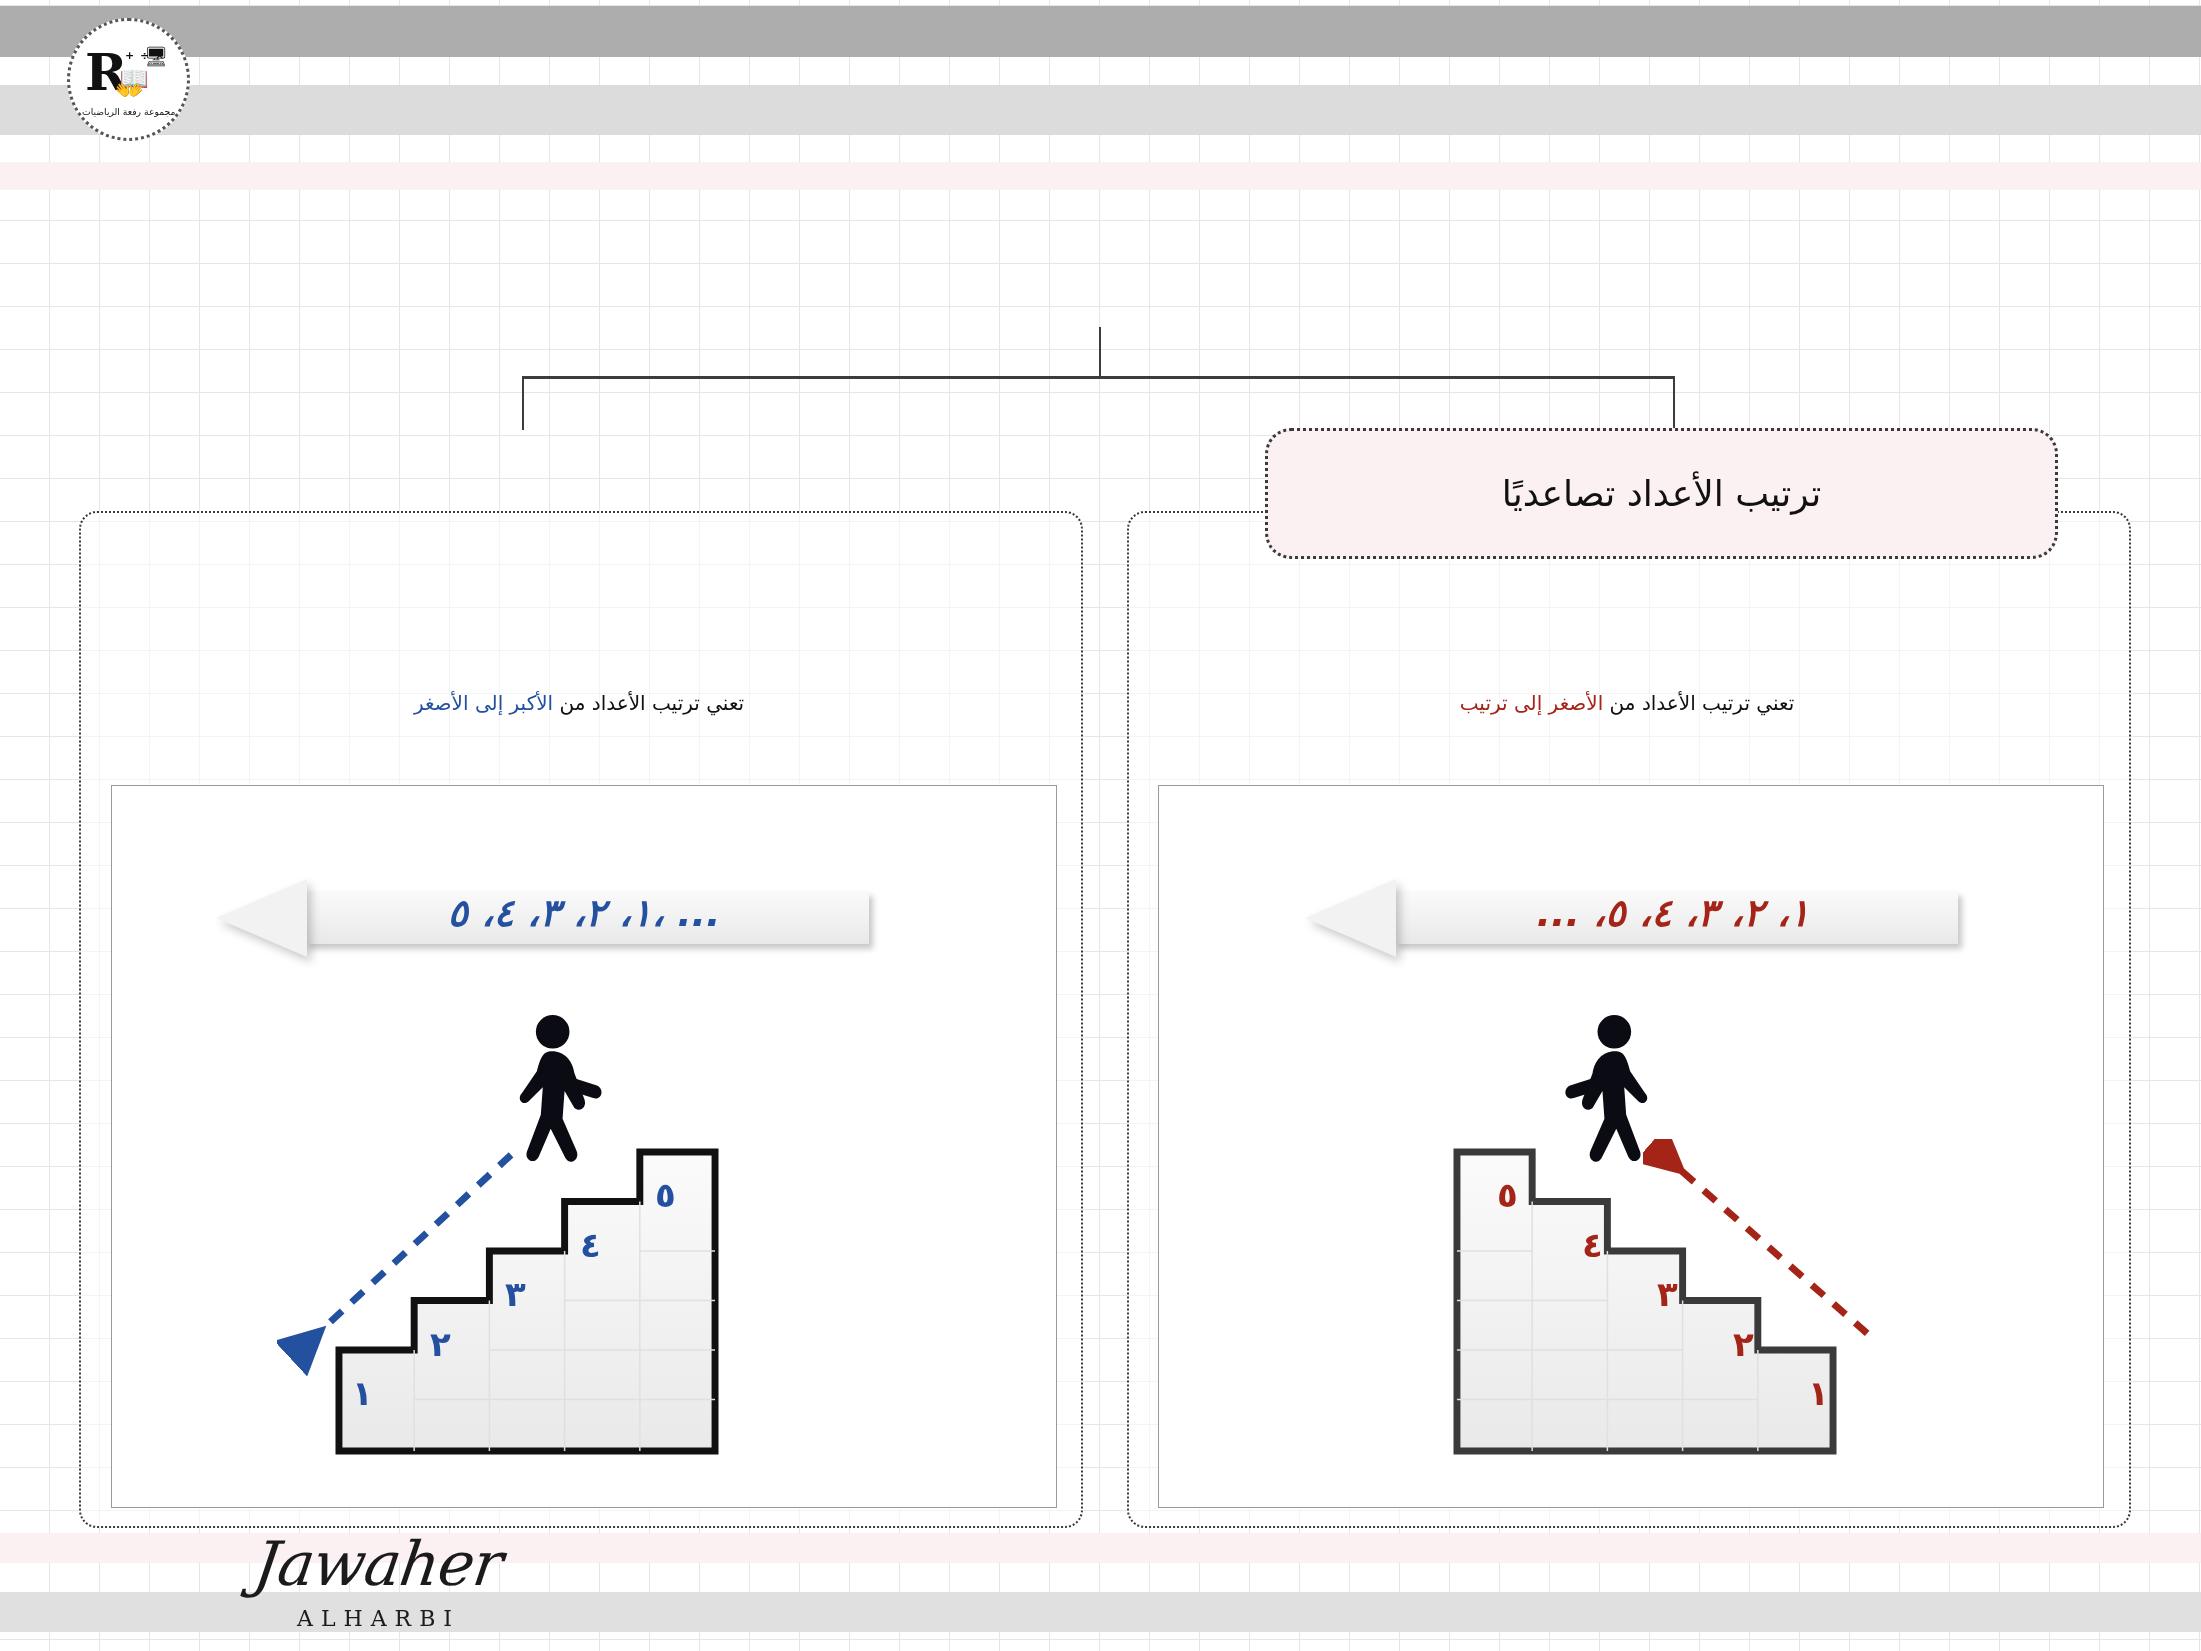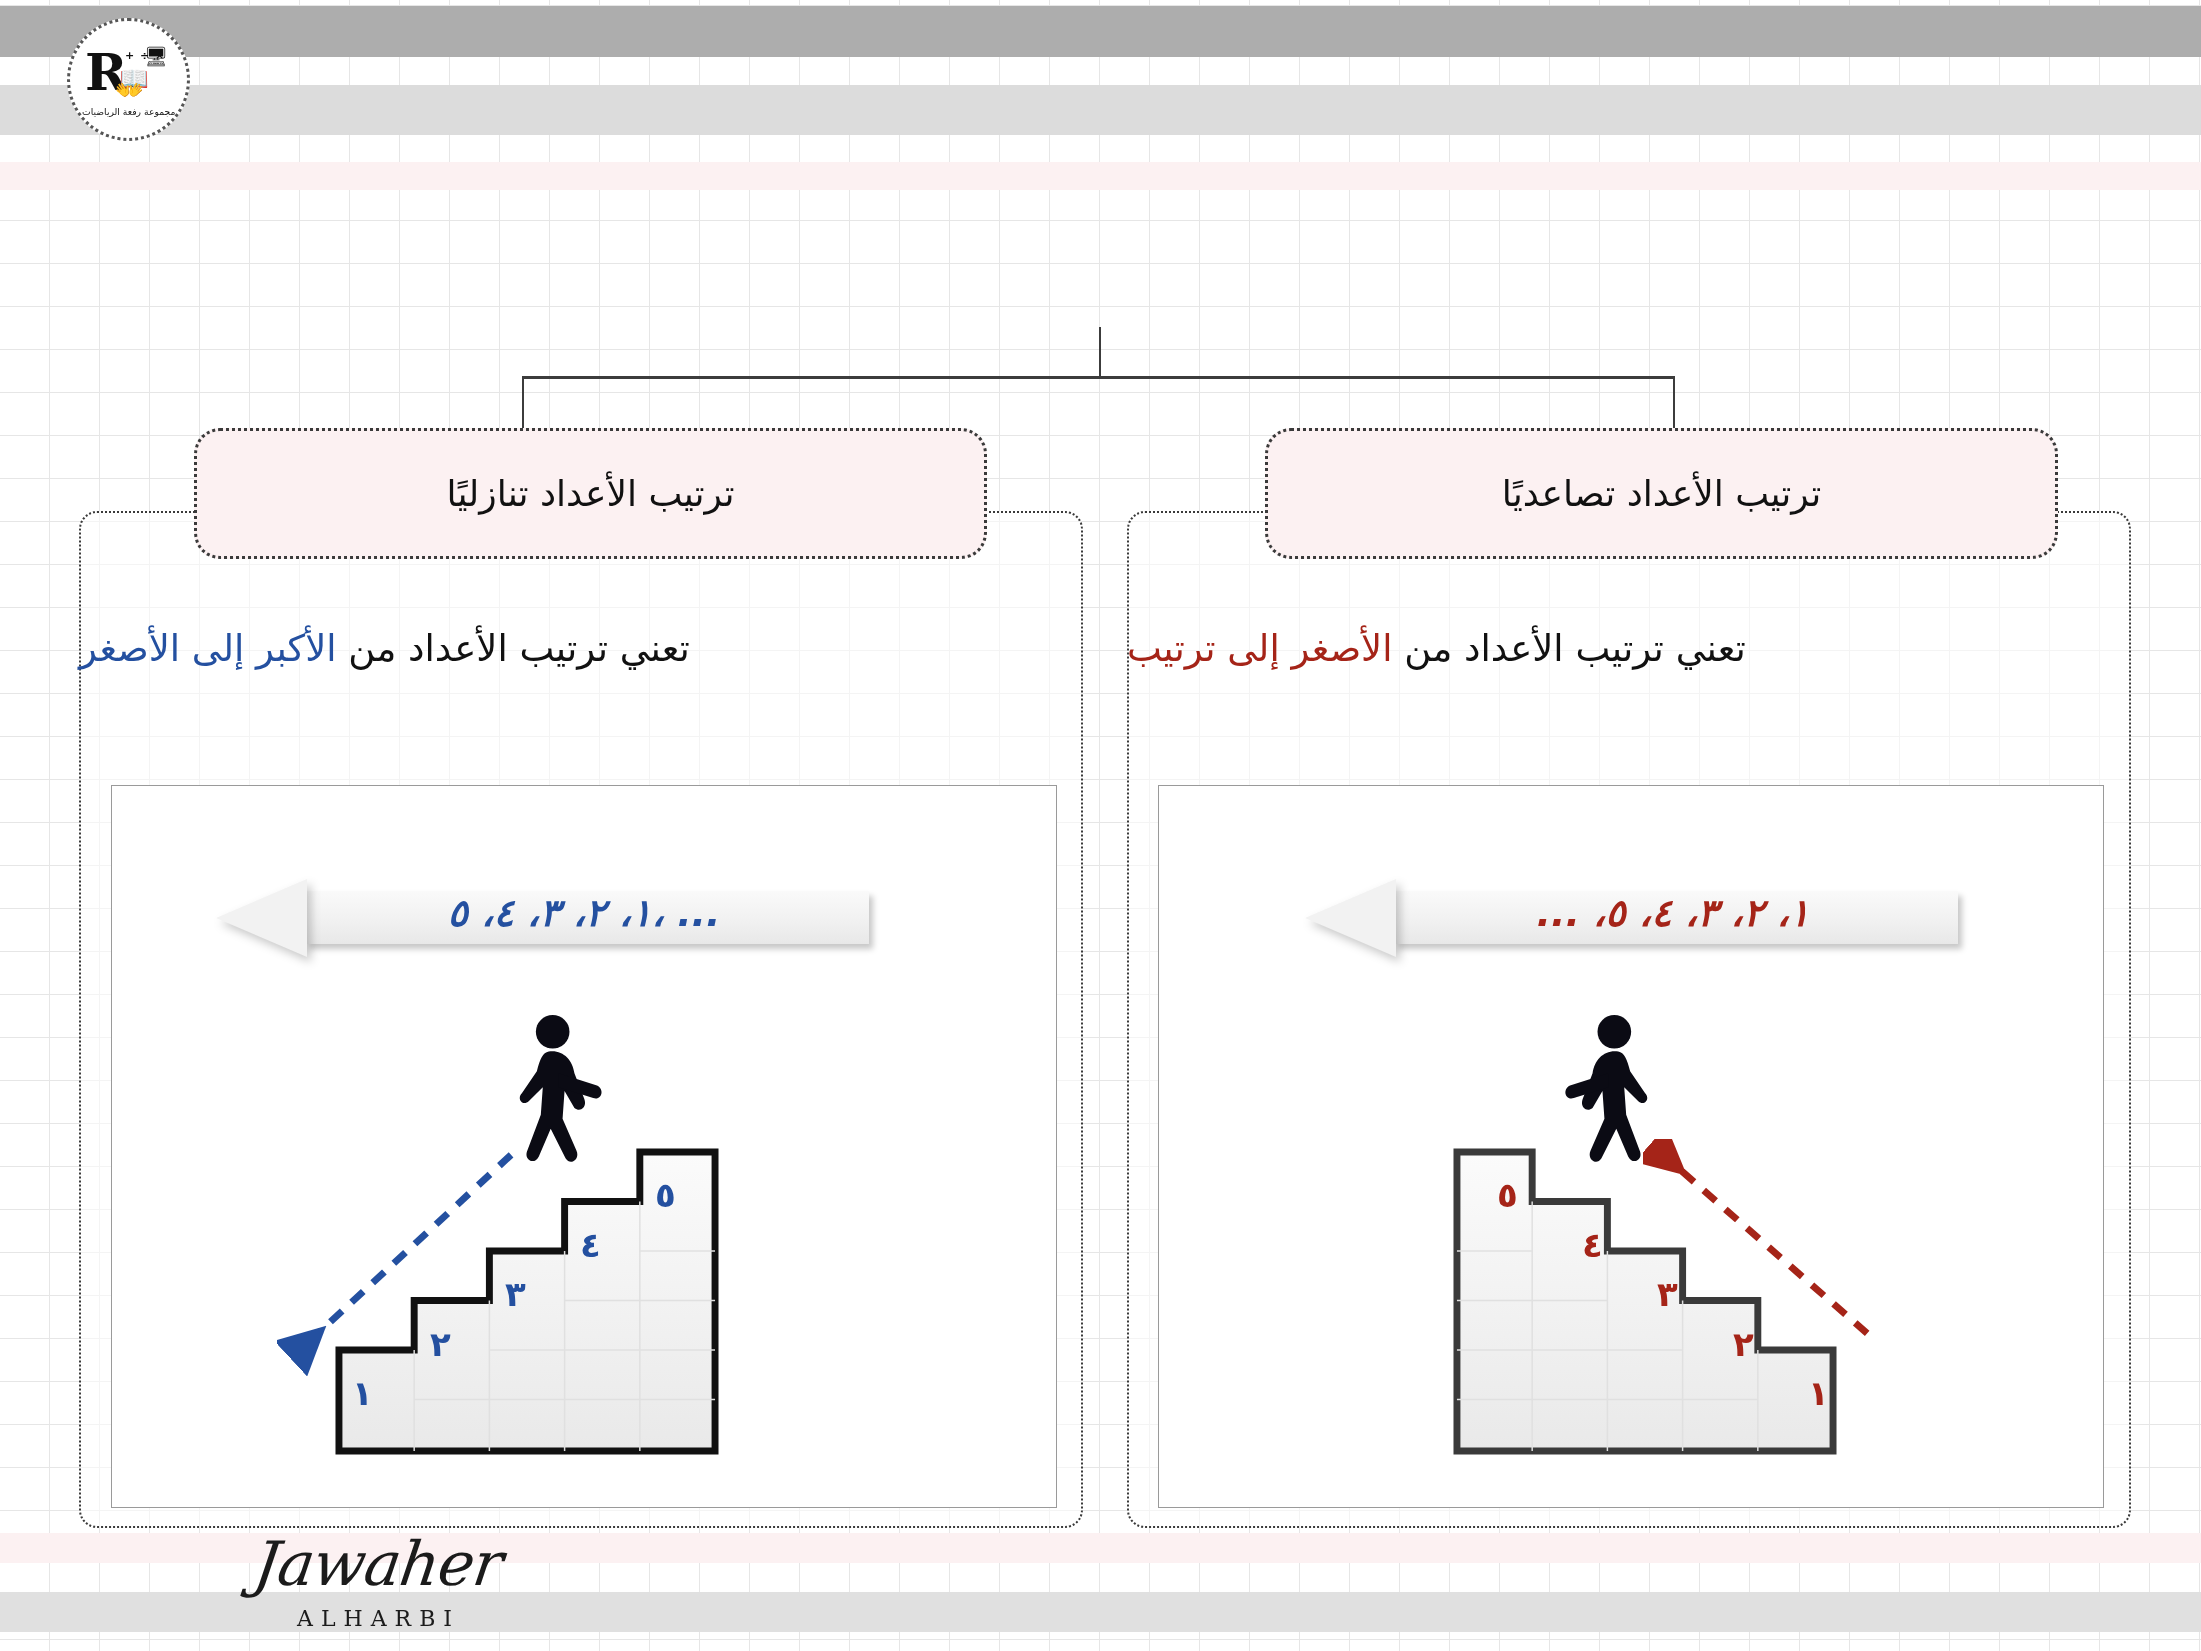--- a/index.html
+++ b/index.html
@@ -121,23 +121,23 @@
     border:2px dotted #3a3a3a;
     border-radius:18px;
     background:rgba(255,255,255,0.55);
     z-index:4;
   }
   .panel-left{left:79px;width:1000px;}
   .panel-right{left:1127px;width:1000px;}
 
   
   .defline{
-    position:absolute;top:627px;
-    direction:rtl;text-align:left;
-    font-size:37px;color:#111;
+    position:absolute;top:691px;
+    direction:rtl;text-align:center;
+    font-size:20px;color:#111;
     z-index:8;
     white-space:nowrap;
   }
   .defline-left{left:79px;width:1000px;}
   .defline-right{left:1127px;width:1000px;}
   .hl-blue{color:#2450a0;}
   .hl-red{color:#a52418;}
 
   
   .frame{
@@ -254,23 +254,20 @@
 
 
   <div class="bracket bracket-stem"></div>
   <div class="bracket bracket-h"></div>
   <div class="bracket bracket-drop-l"></div>
   <div class="bracket bracket-drop-r"></div>
 
   <div class="panel panel-left"></div>
   <div class="panel panel-right"></div>
 
-  <div class="pill pill-left">
-    <span>ترتيب الأعداد تنازليًا</span>
-  </div>
   <div class="pill pill-right">
     <span>ترتيب الأعداد تصاعديًا</span>
   </div>
 
   <div class="defline defline-left">
     <span>تعني ترتيب الأعداد من </span><span class="hl-blue">الأكبر إلى الأصغر</span>
   </div>
   <div class="defline defline-right">
     <span>تعني ترتيب الأعداد من </span><span class="hl-red">الأصغر إلى ترتيب</span>
   </div>

